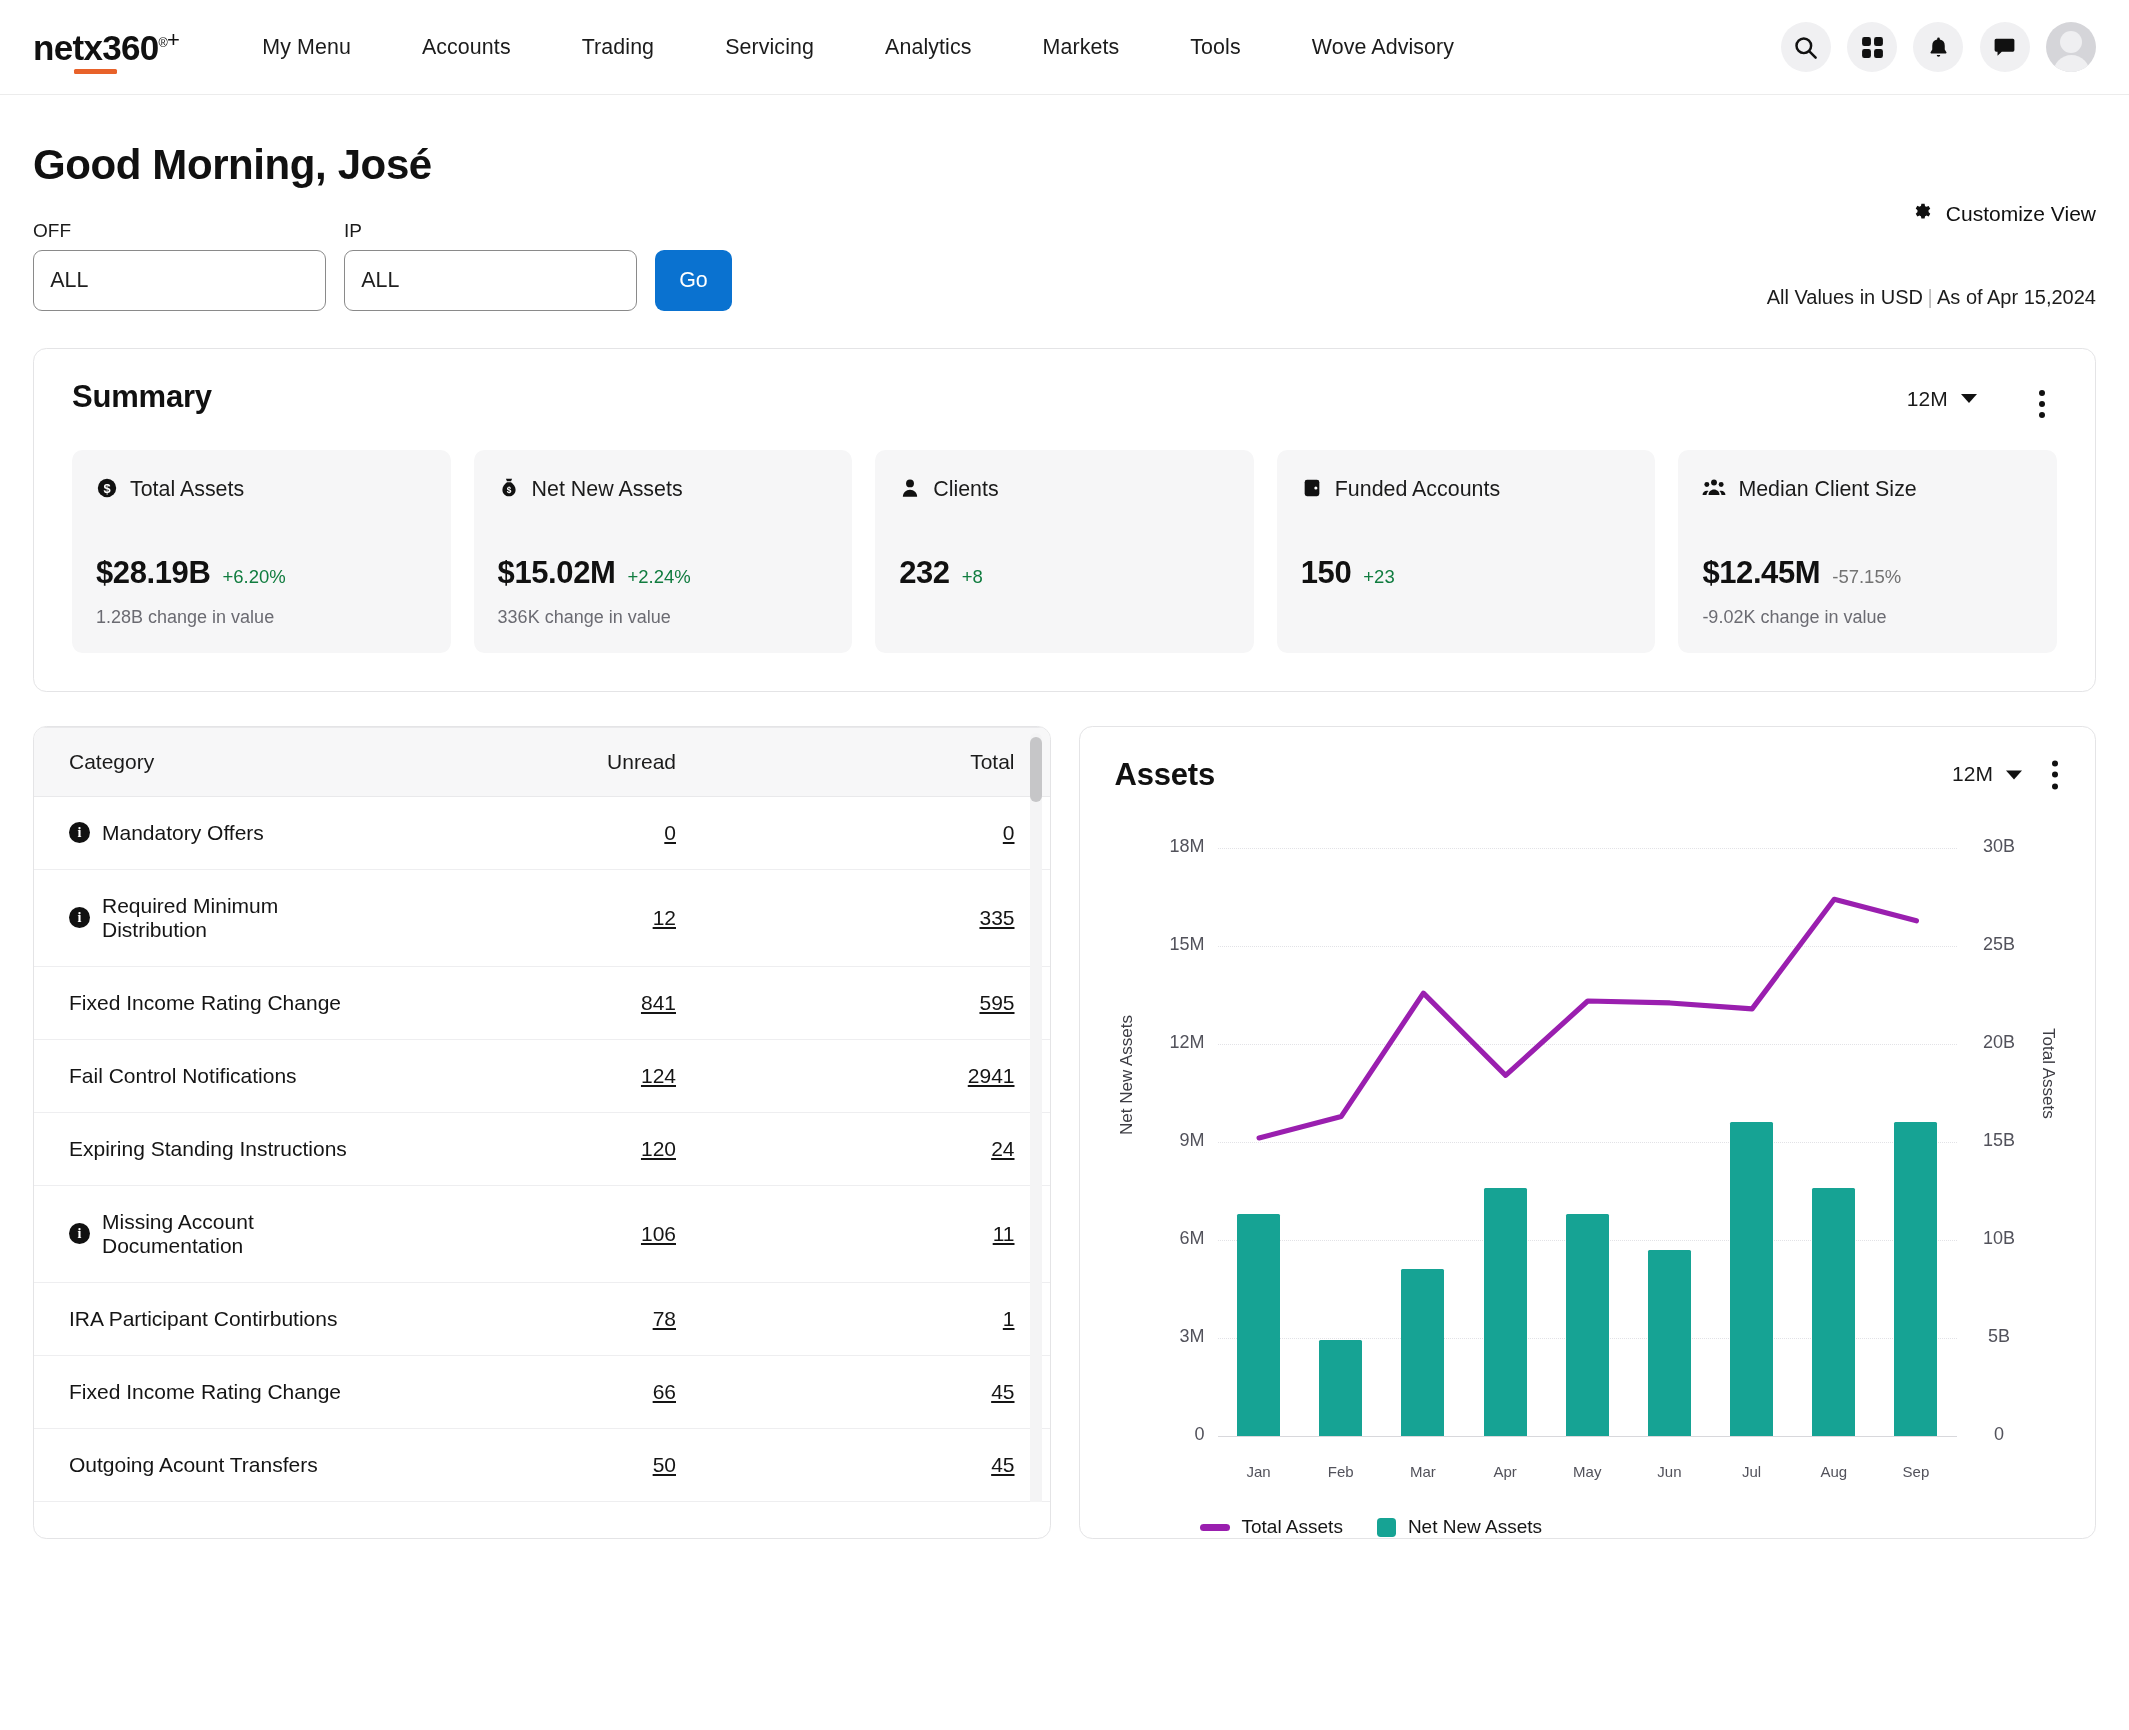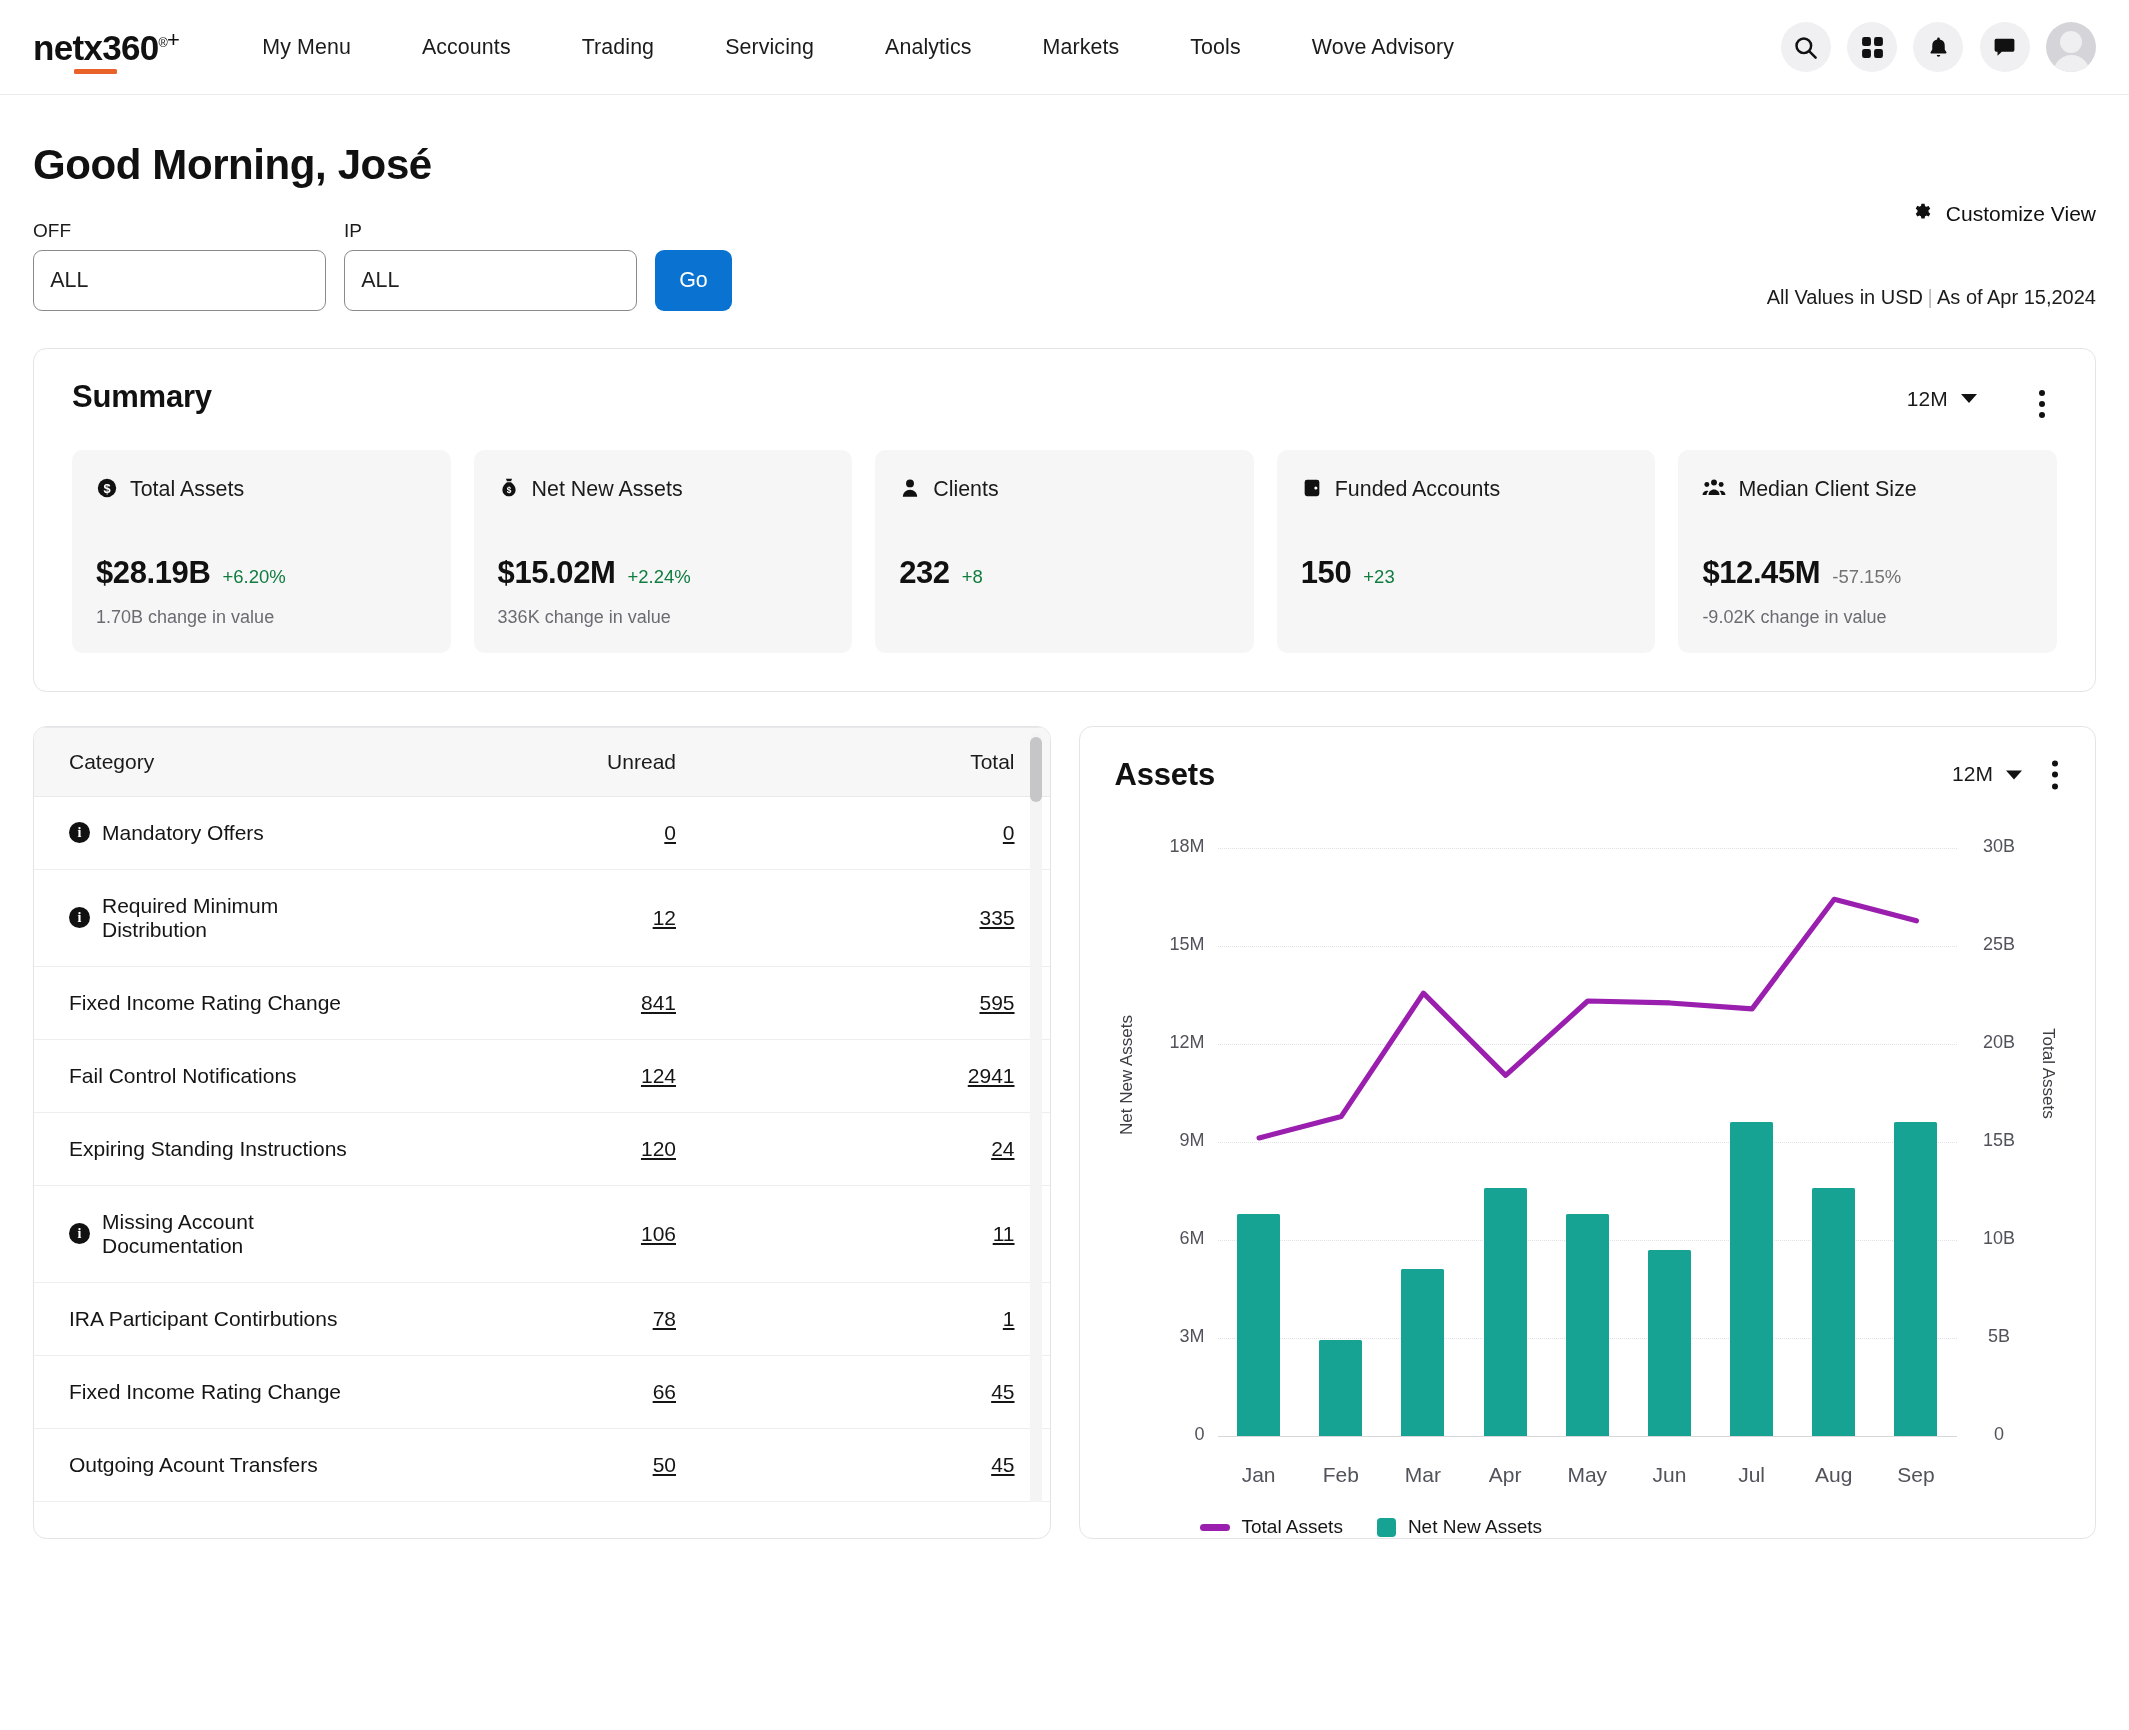--- a/index.html
+++ b/index.html
@@ -159,21 +159,21 @@
   .tick { position: absolute; font-size: 18px; color: #52525b; }
   .tick.left { left: 34px; text-align: right; width: 58px; }
   .tick.right { right: 34px; text-align: center; width: 58px; }
   .gridline { position: absolute; left: 105px; right: 105px; border-top: 1.5px dotted #e2e2e6; }
   .axisline { position: absolute; left: 105px; right: 105px; border-top: 1.5px solid #d8d8dc; }
   .plot { position: absolute; left: 105px; right: 105px; top: 0; bottom: 0; }
   .bars { position: absolute; inset: 0; display: flex; align-items: flex-end; }
   .bar-slot { flex: 1; display: flex; justify-content: center; align-items: flex-end; height: 100%; }
   .bar { width: 43px; background: #16A394; border-radius: 1.5px 1.5px 0 0; }
   .xlabels { position: absolute; left: 105px; right: 105px; display: flex; }
-  .xlabel { flex: 1; text-align: center; font-size: 21px; color: #52525b; }
+  .xlabel { flex: 1; text-align: center; font-size: 15px; color: #52525b; }
   .legend { display: flex; align-items: center; gap: 34px; margin: 21px 0 0 87px; }
   .legend-item { display: flex; align-items: center; gap: 12px; font-size: 19px; color: #151515; }
   .legend-line { width: 30px; height: 6.7px; background: #9A1FAF; border-radius: 3.7px; }
   .legend-sq { width: 19px; height: 19px; background: #16A394; border-radius: 3.7px; }
 </style>
 </head>
 <body>
 
 <div class="topnav">
   <div class="logo">
@@ -281,21 +281,21 @@
               <circle cx="12" cy="12" r="10" fill="#111"></circle>
           <text x="12" y="17" font-size="14" font-weight="700" fill="#fff" text-anchor="middle" font-family="Liberation Sans, sans-serif">$</text>
             </svg>
         </span>
         <span class="metric-label">Total Assets</span>
       </div>
       <div class="metric-value-row">
         <span class="metric-value">$28.19B</span>
         <span class="delta-up">+6.20%</span>
       </div>
-      <div class="metric-sub">1.70B change in value</div>
+      <div class="metric-sub">1.28B change in value</div>
     </div>
 
     <div class="metric">
       <div class="metric-head">
         <span>
           <svg width="22" height="22" viewBox="0 0 24 24" fill="#111">
             <path d="M8.6 2h6.8l-1.2 2.6h-4.4L8.6 2z"></path>
             <path d="M9.8 5.6h4.4c2.6 1.7 5 4.7 5 8.2 0 4.4-3.2 7.2-7.2 7.2s-7.2-2.8-7.2-7.2c0-3.5 2.4-6.5 5-8.2z"></path>
             <text x="12" y="17.5" font-size="9" font-weight="700" fill="#fff" text-anchor="middle" font-family="Liberation Sans, sans-serif">$</text>
           </svg>

